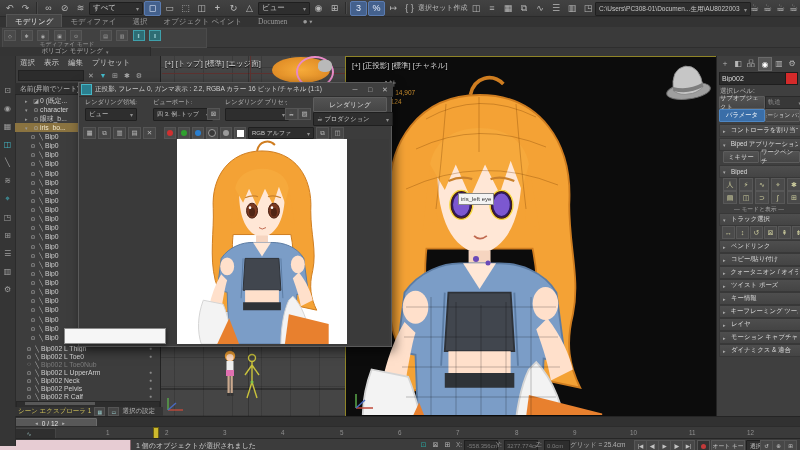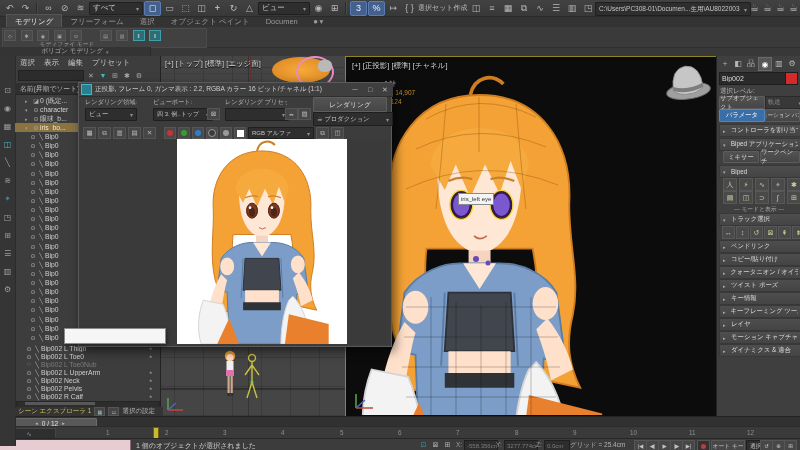--- a/index.html
+++ b/index.html
@@ -11,21 +11,21 @@
   #topbar{left:0;top:0;width:800px;height:16px;background:linear-gradient(#424242,#383838);border-bottom:1px solid #2a2a2a;display:flex;align-items:center;padding:0 2px;gap:1px;}
   .tic{display:inline-flex;align-items:center;justify-content:center;width:15px;height:13px;font-size:9px;color:#b8b8b8;border-radius:2px;}
   .tic.blue{background:#44618d;border:1px solid #5b7cb1;color:#e6eefb;}
   .tsep{width:1px;height:12px;background:#2b2b2b;margin:0 2px;border-right:1px solid #4a4a4a;}
   .dd{background:#2e2e2e;border:1px solid #1f1f1f;color:#c5c5c5;display:inline-flex;align-items:center;justify-content:space-between;padding:0 3px;height:11px;font-size:7.5px;border-radius:1px;}
   .dd .car{color:#8f8f8f;font-size:6px;margin-left:3px;}
   #pathbox{left:595px;top:2px;width:148px;height:12px;font-size:6.5px;}
   .teapot{font-size:10px;color:#c9c9c9;width:13px;text-align:center;}
   
   #ribbontabs{left:0;top:16px;width:800px;height:11px;background:#333333;display:flex;align-items:flex-end;padding-left:6px;}
-  .rtab{font-size:7.5px;color:#9a9a9a;padding:1px 8px;height:11px;display:flex;align-items:center;}
+  .rtab{font-size:7.5px;color:#9a9a9a;padding:1px 8px;height:11px;display:flex;align-items:center;font-family:Liberation Serif, serif;}
   .rtab.active{background:#454545;color:#e0e0e0;border:1px solid #555;border-bottom:none;}
   #ribbonbody{left:0;top:27px;width:800px;height:20px;background:#3a3a3a;border-bottom:1px solid #2e2e2e;}
   #modgroup{left:2px;top:1px;width:203px;height:18px;background:#414141;border:1px solid #4b4b4b;}
   .mbtn{display:inline-flex;width:10px;height:9px;background:#4a4a4a;border:1px solid #565656;margin:1px;align-items:center;justify-content:center;font-size:5px;color:#aaa;}
   .mbtn.teal{background:#2e6d74;border-color:#3fa0ab;color:#bfeef2;}
   #modlabel{left:4px;top:11px;width:120px;font-size:5.8px;color:#9f9f9f;text-align:center;}
   #polybar{left:0;top:47px;width:150px;height:9px;background:#343434;border-right:1px solid #2a2a2a;font-size:6.5px;color:#aeaeae;display:flex;align-items:center;justify-content:center;gap:3px;}
   
   #viewL{left:0;top:56px;width:345px;height:360px;background:#454545;
     background-image:repeating-linear-gradient(90deg,rgba(0,0,0,.14) 0 1px,transparent 1px 29px),repeating-linear-gradient(0deg,rgba(0,0,0,.14) 0 1px,transparent 1px 29px);}
@@ -195,21 +195,21 @@
         <span class="car">▾</span>
       </div>
     <span class="abs teapot" style="left:748px;top:2px">☕</span>
     <span class="abs teapot" style="left:761px;top:2px">☕</span>
     <span class="abs teapot" style="left:774px;top:2px">☕</span>
     <span class="abs teapot" style="left:787px;top:2px">☕</span>
   </div>
 
   <div id="ribbontabs">
     <span class="rtab active">モデリング</span>
-    <span class="rtab">フリーフォーム</span>
+    <span class="rtab">モディファイ</span>
     <span class="rtab">選択</span>
     <span class="rtab">オブジェクト ペイント</span>
     <span class="rtab">Documen</span>
     <span class="rtab">⏺ ▾</span>
   </div>
   <div class="abs" id="ribbonbody">
     <div class="abs" id="modgroup">
       <span class="mbtn">◇</span>
       <span class="mbtn">✱</span>
       <span class="mbtn">◉</span>

